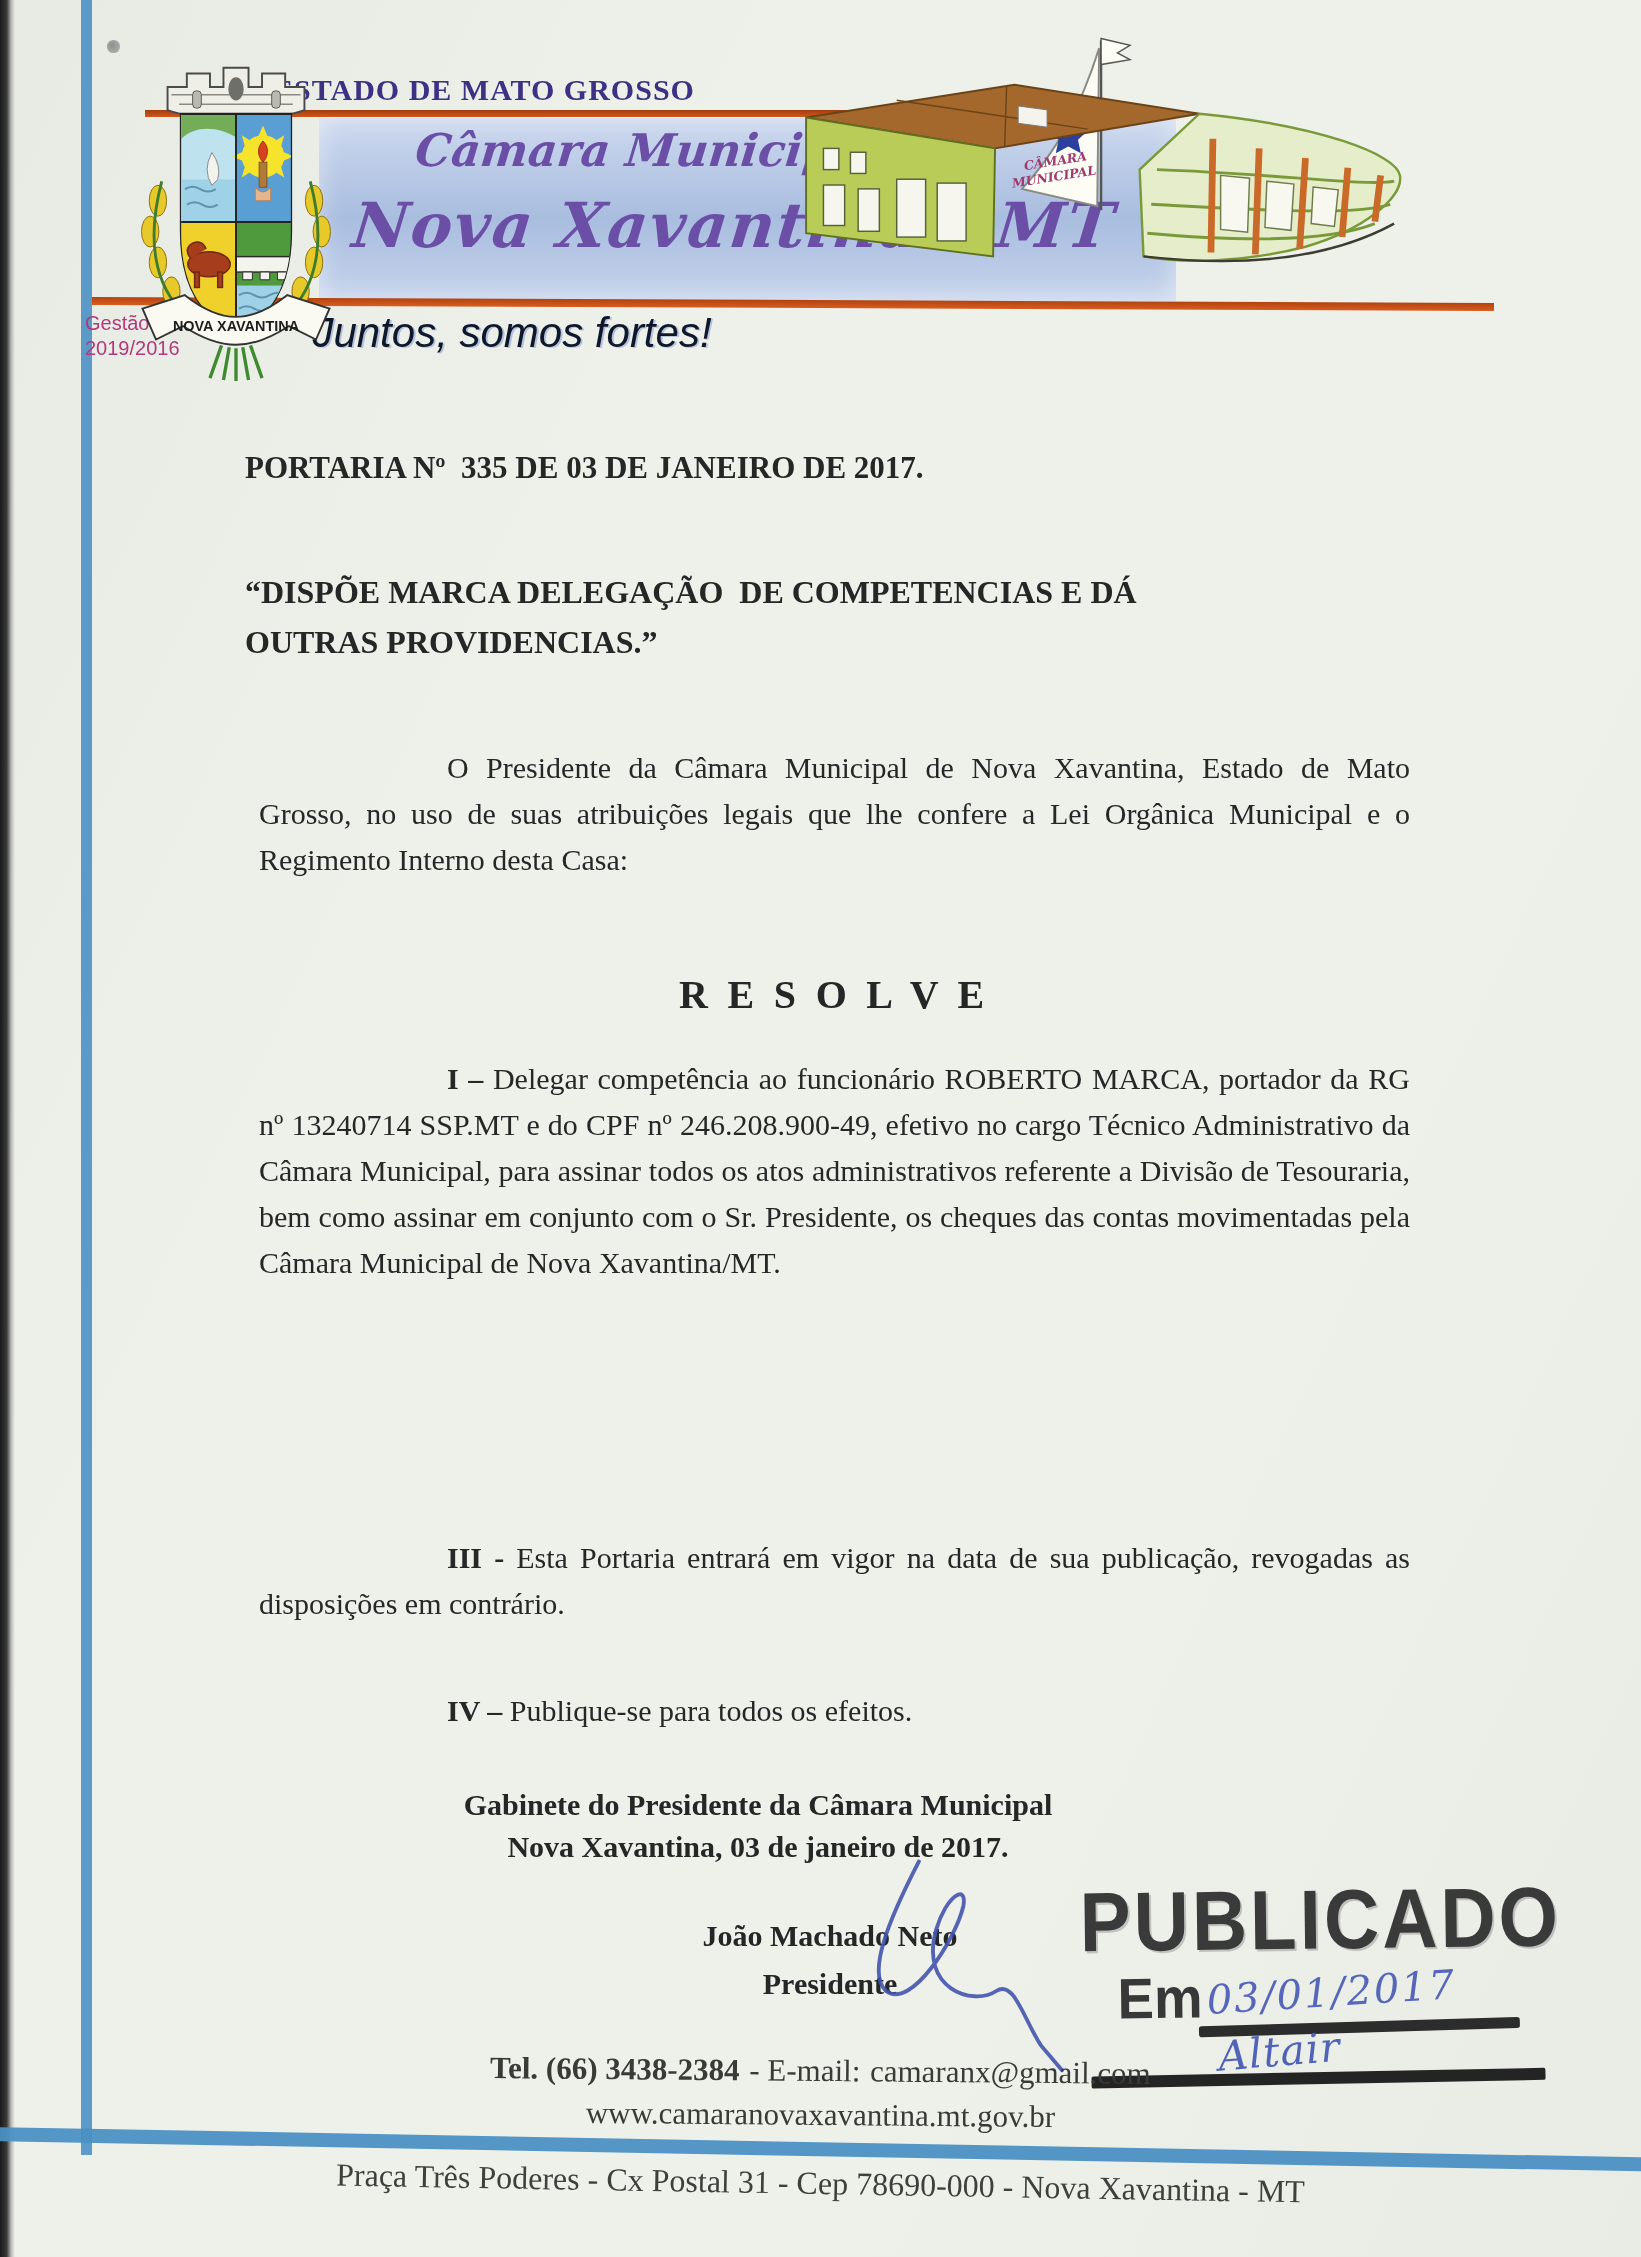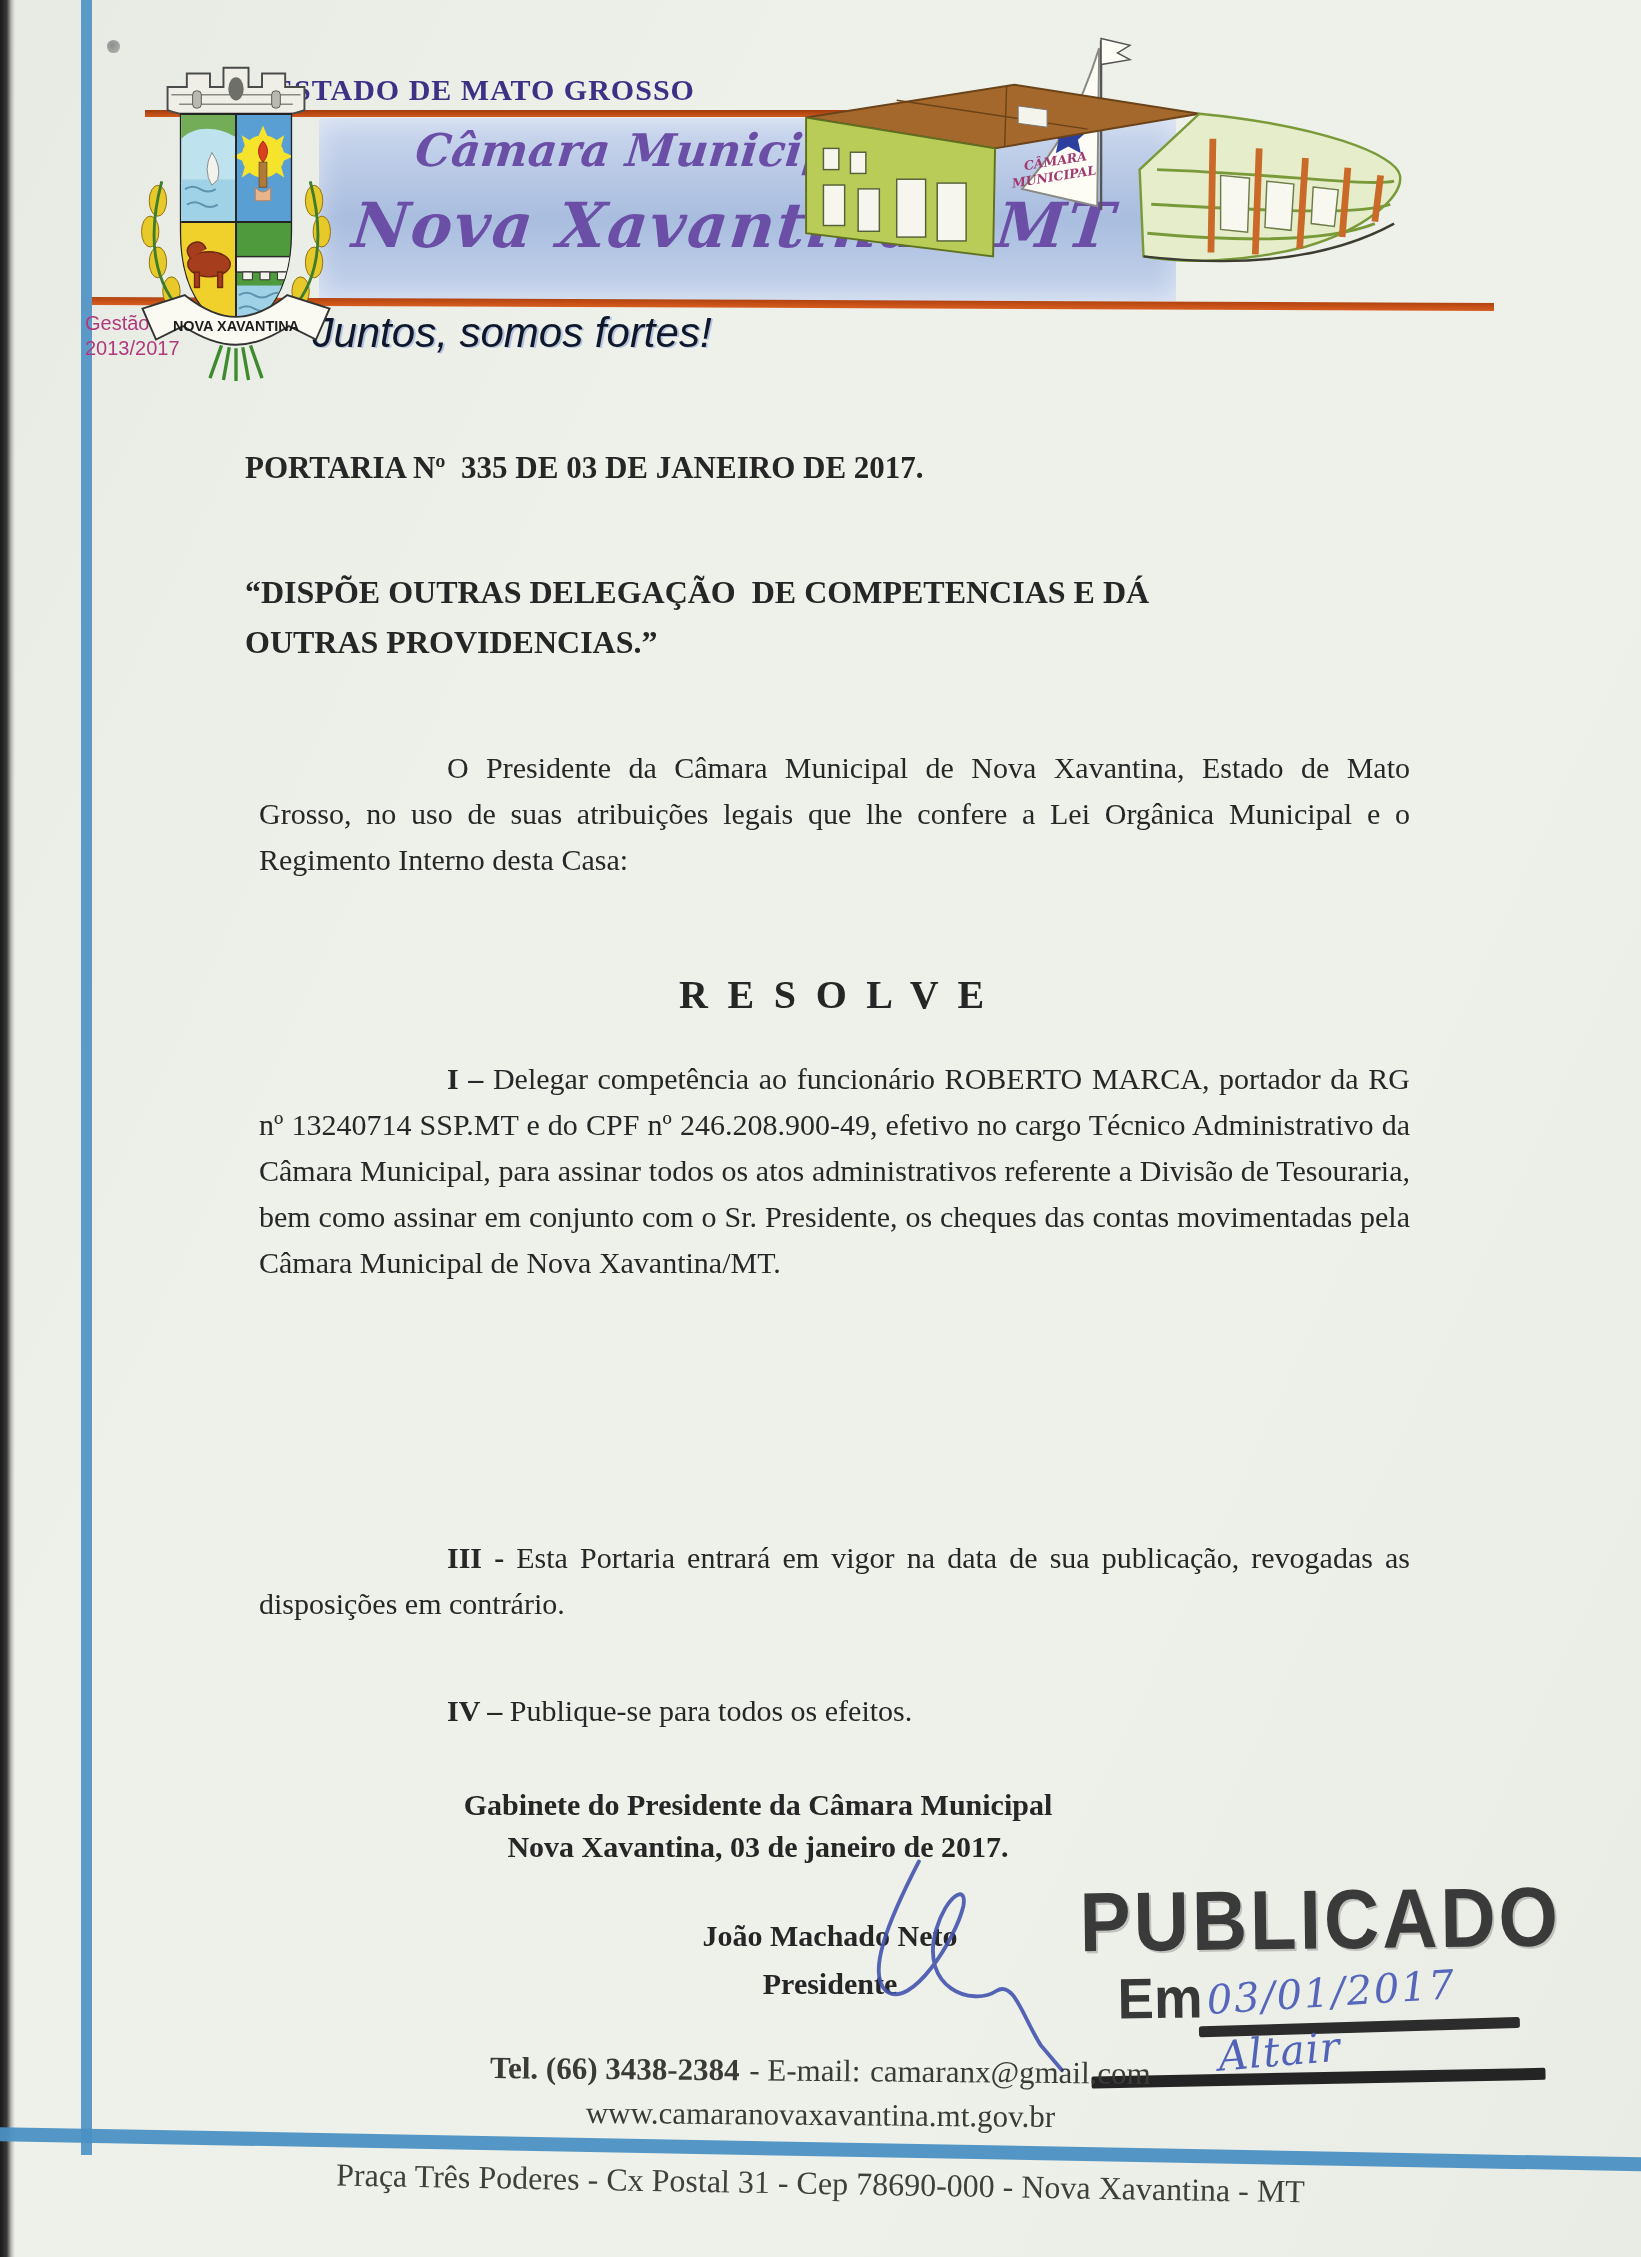--- a/index.html
+++ b/index.html
@@ -97,21 +97,21 @@
 
   <div class="abs" id="blue-panel"></div>
   <div class="abs" id="hdr-line1"></div>
   <div class="abs" id="estado-title">ESTADO DE MATO GROSSO</div>
   <div class="abs" id="script-line1">Câmara Municipal de</div>
   <div class="abs" id="script-line2">Nova Xavantina - MT</div>
   <div class="abs" id="hdr-line2"></div>
   <div class="abs" id="slogan">Juntos, somos fortes!</div>
   <div class="abs" id="gestao">
     <div>Gestão</div>
-    <div>2013/2017</div>
+    <div>2019/2016</div>
   </div>
 
   <svg class="abs" style="left:129px;top:56px;" width="214" height="328" viewBox="0 0 222 340">
 
     <path d="M40,56 L40,32 L60,32 L60,18 L84,18 L84,32 L98,32 L98,12 L124,12 L124,32 L138,32 L138,18 L162,18 L162,32 L182,32 L182,56 C150,68 72,68 40,56 Z" fill="#efeee7" stroke="#4a4a4a" stroke-width="2"></path>
     <path d="M44,40 L178,40 M52,50 L170,50" stroke="#8a8a84" stroke-width="1.5" fill="none"></path>
     <ellipse cx="111" cy="34" rx="8" ry="12" fill="#6f6f6a"></ellipse>
     <rect x="66" y="36" width="9" height="18" rx="4" fill="#b9b9b2" stroke="#5a5a55"></rect>
     <rect x="148" y="36" width="9" height="18" rx="4" fill="#b9b9b2" stroke="#5a5a55"></rect>
 
@@ -214,21 +214,21 @@
     </g>
     <g fill="#f8f8f0" stroke="#6d7b48" stroke-width="1.5">
       <path d="M446,156 l30,3 -2,56 -28,-3 Z"></path>
         <path d="M494,162 l28,3 -3,48 -27,-3 Z"></path>
       <path d="M542,168 l26,3 -4,38 -24,-3 Z"></path>
     </g>
     <path d="M366,240 C470,252 560,242 626,206" stroke="#3c3c30" stroke-width="2.5" fill="none"></path>
   </svg>
 
   <div class="abs doc-center" id="doc-title">PORTARIA Nº  335 DE 03 DE JANEIRO DE 2017.</div>
-  <div class="abs doc-center" id="quote1">“DISPÕE OUTRAS DELEGAÇÃO  DE COMPETENCIAS E DÁ</div>
+  <div class="abs doc-center" id="quote1">“DISPÕE MARCA DELEGAÇÃO  DE COMPETENCIAS E DÁ</div>
   <div class="abs doc-center" id="quote2">OUTRAS PROVIDENCIAS.”</div>
 
   <div class="abs para" id="preamble">O Presidente da Câmara Municipal de Nova Xavantina, Estado de Mato Grosso, no uso de suas atribuições legais que lhe confere a Lei Orgânica Municipal e o Regimento Interno desta Casa:</div>
 
   <div class="abs" id="resolve">R E S O L V E</div>
 
   <div class="abs para" id="item1"><span class="num">I –</span> <span>Delegar competência ao funcionário ROBERTO MARCA, portador da RG nº 13240714 SSP.MT e do CPF nº 246.208.900-49, efetivo no cargo Técnico Administrativo da Câmara Municipal, para assinar todos os atos administrativos referente a Divisão de Tesouraria, bem como assinar em conjunto com o Sr. Presidente, os cheques das contas movimentadas pela Câmara Municipal de Nova Xavantina/MT.</span></div>
   <div class="abs para" id="item3"><span class="num">III -</span> <span>Esta Portaria entrará em vigor na data de sua publicação, revogadas as disposições em contrário.</span></div>
   <div class="abs para" id="item4"><span class="num">IV –</span> <span>Publique-se para todos os efeitos.</span></div>
 

